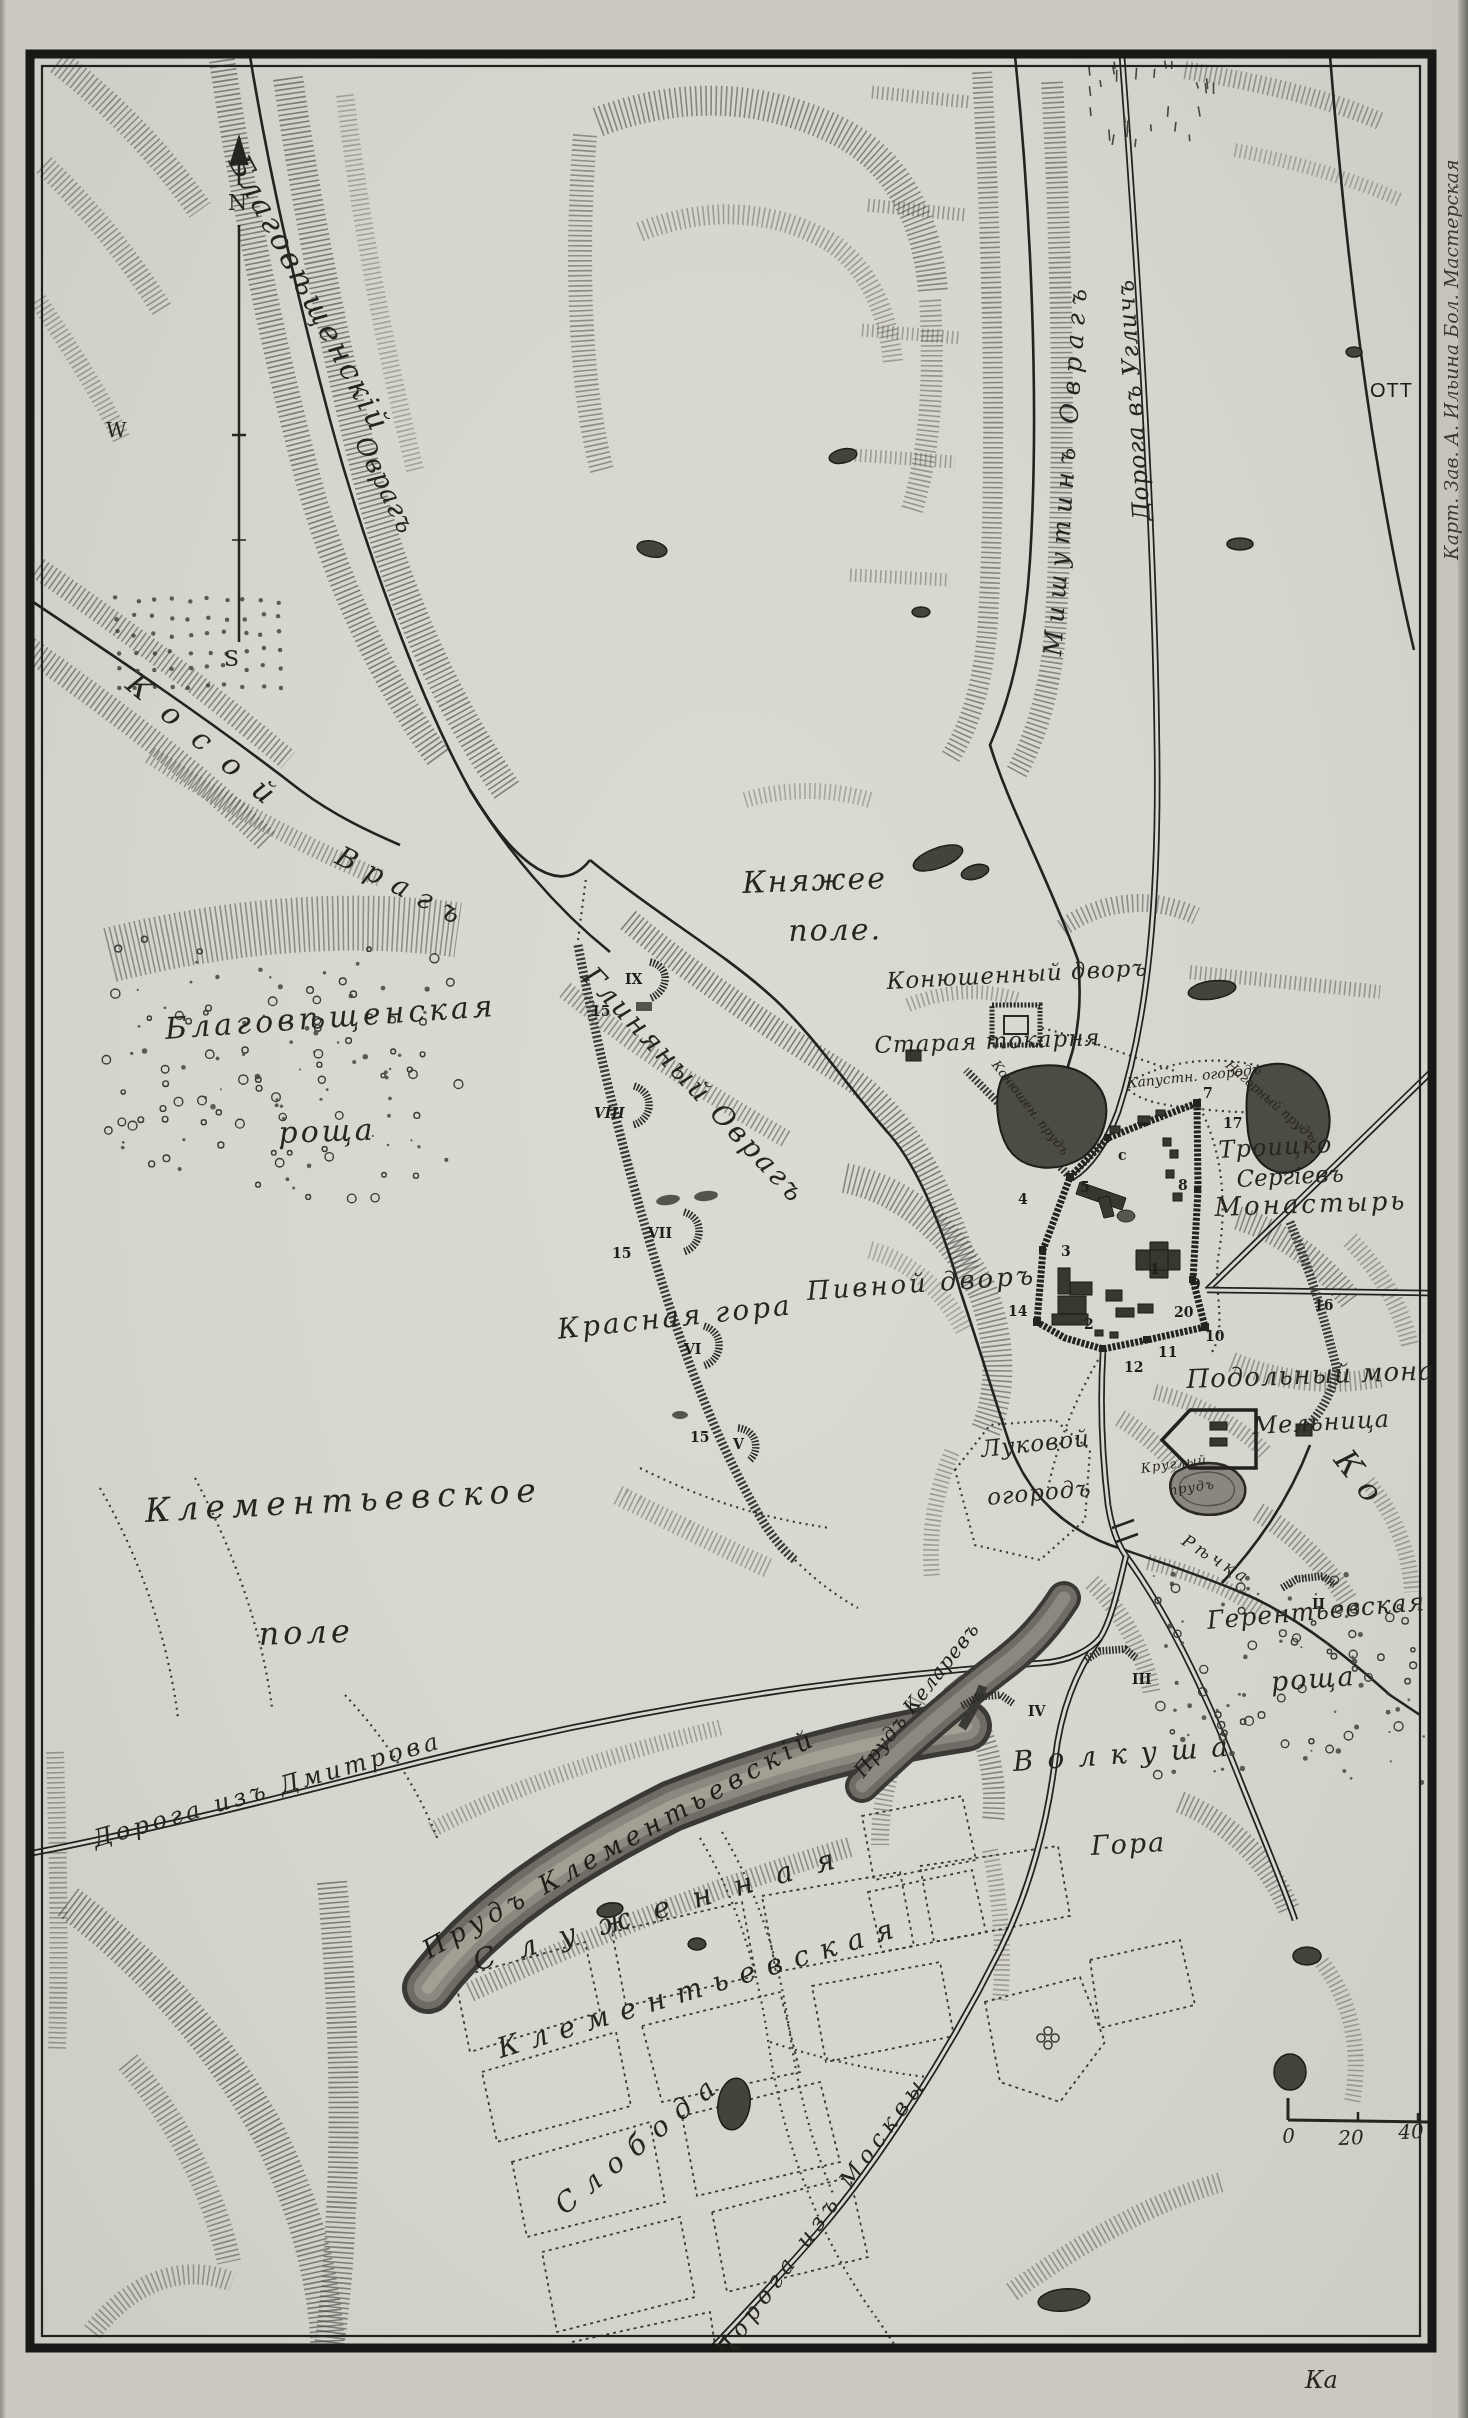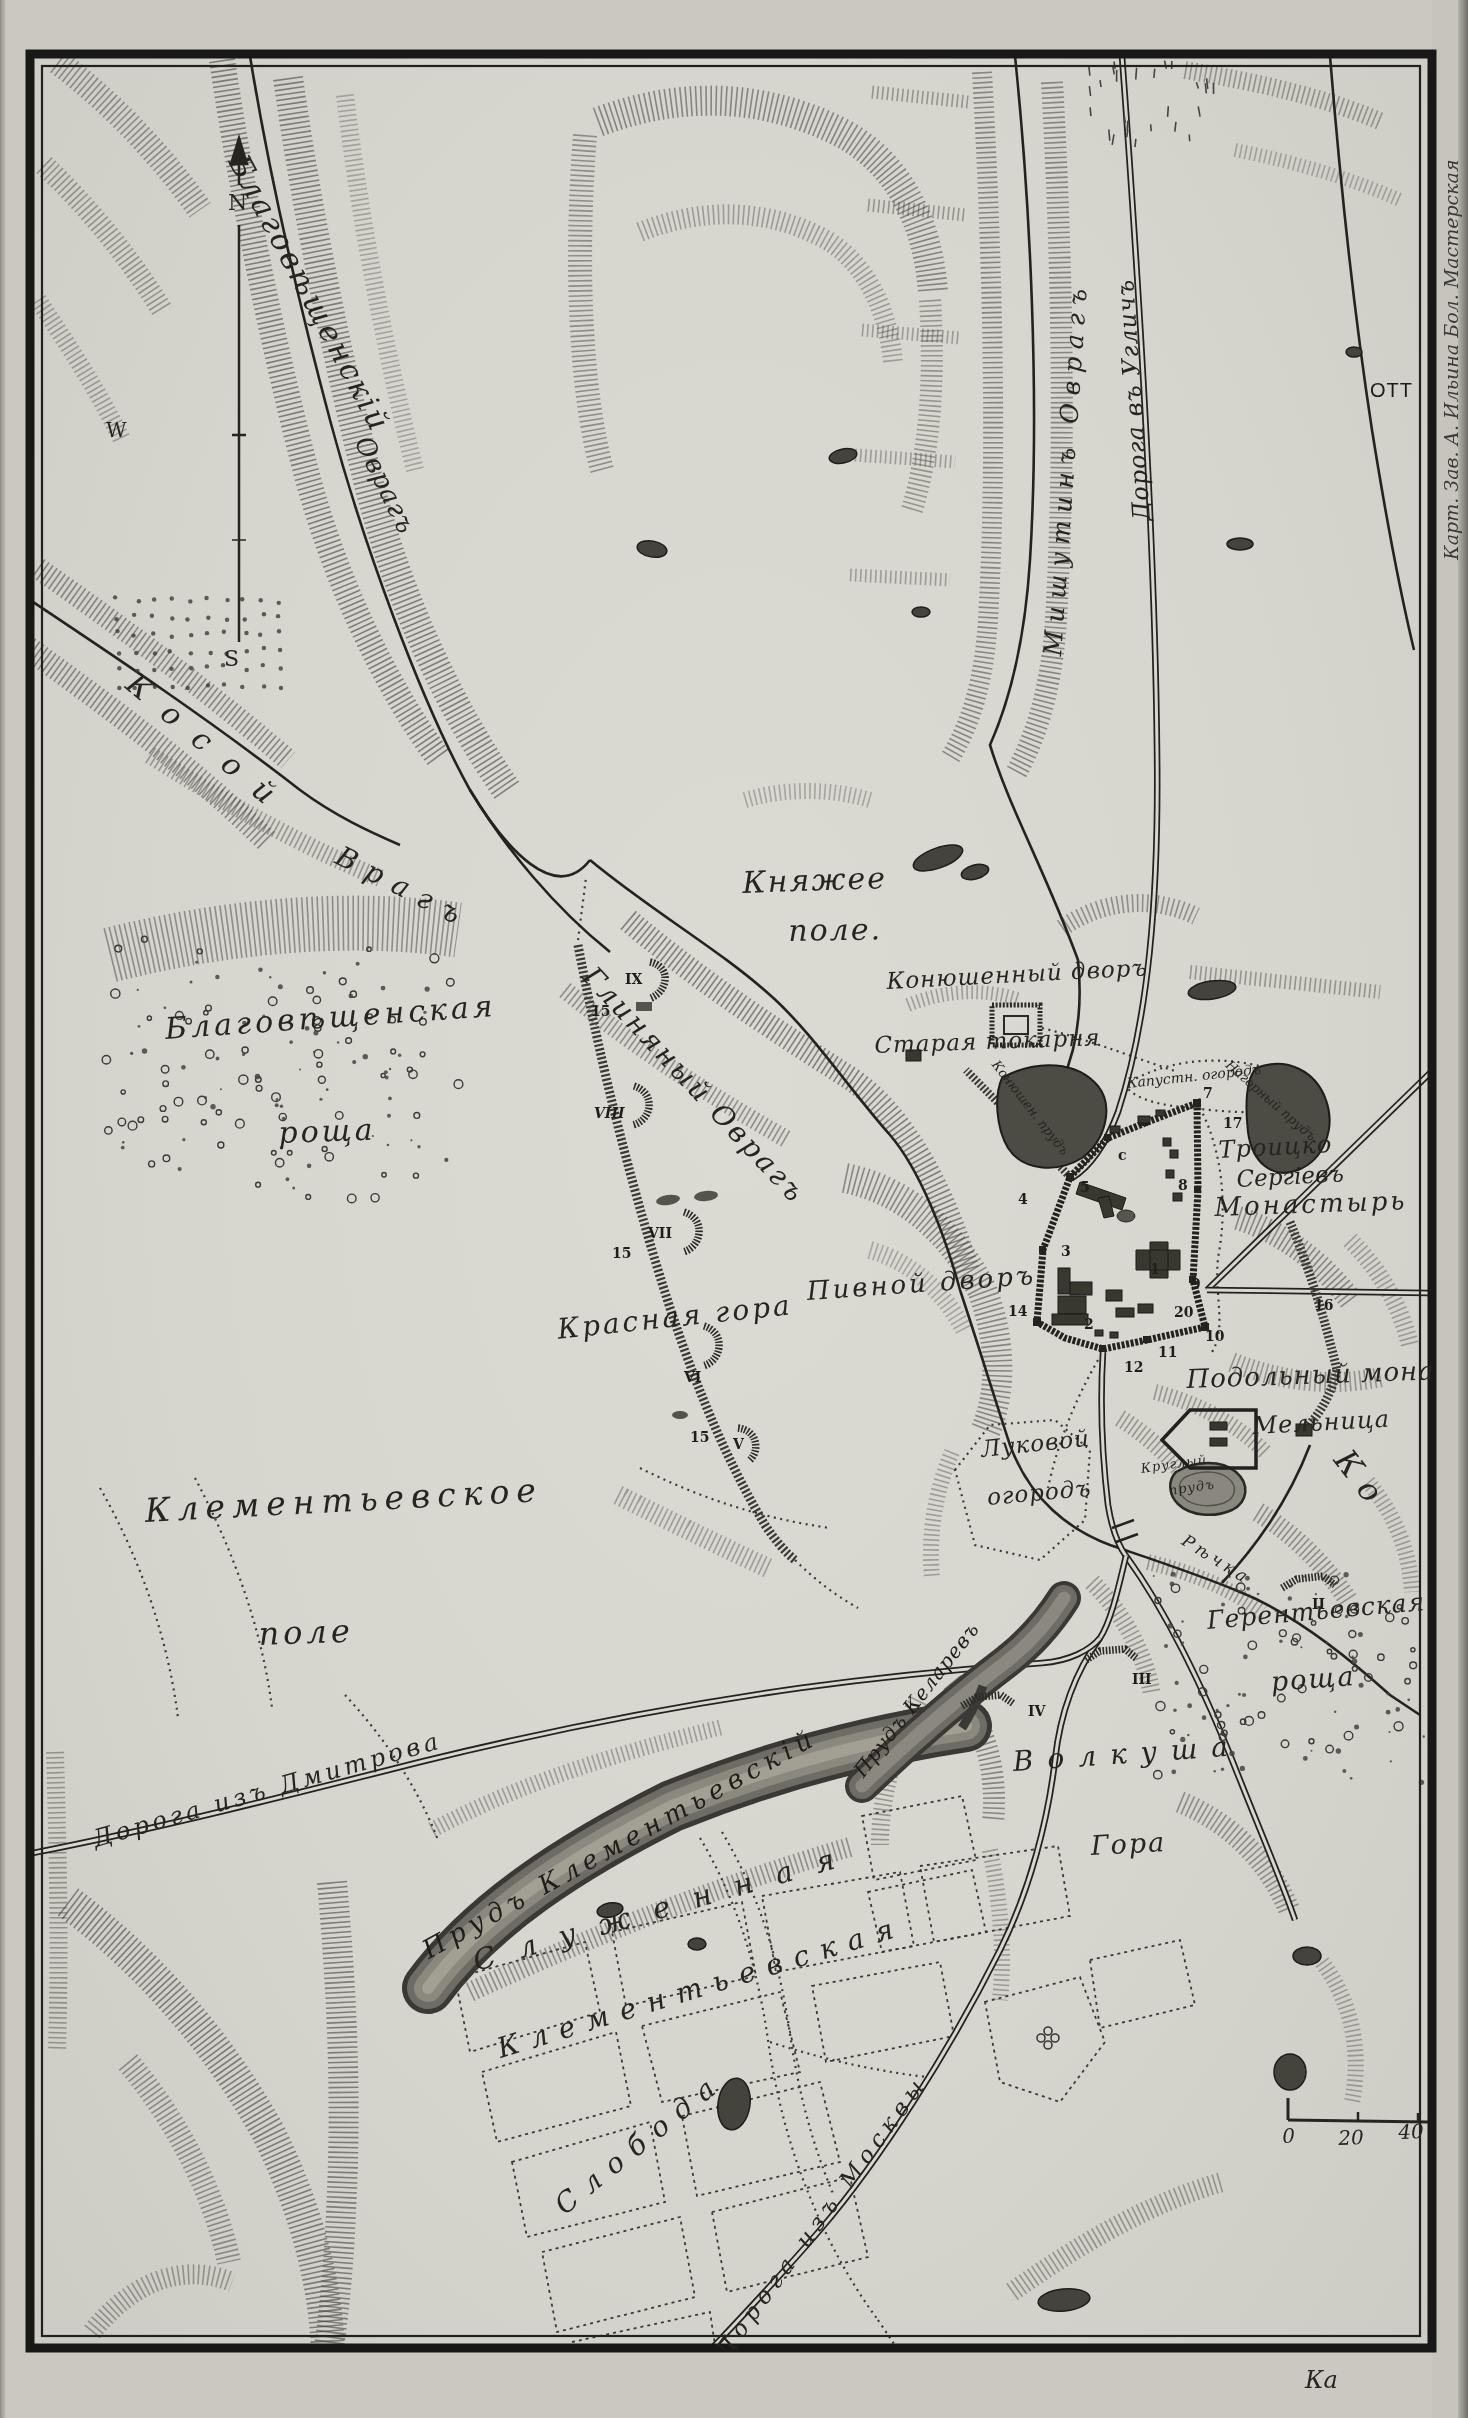--- a/index.html
+++ b/index.html
@@ -684,21 +684,21 @@
     <div class="lbl" style="left:494px;top:2036px;font-size:28px;letter-spacing:12px;transform:rotate(-17deg);">Клементьевская</div>
     <div class="lbl" style="left:550px;top:2198px;font-size:28px;letter-spacing:12px;transform:rotate(-39deg);">Слобода</div>
     <div class="lbl" style="left:712px;top:2348px;font-size:23px;letter-spacing:6px;transform:rotate(-54deg);">Дорога изъ Москвы</div>
     <div class="lbl" style="left:90px;top:1828px;font-size:24px;letter-spacing:4px;transform:rotate(-16deg);">Дорога изъ Дмитрова</div>
     <div class="lbl" style="left:1188px;top:1532px;font-size:17px;letter-spacing:4px;transform:rotate(32deg);">Рѣчка</div>
     <div class="lbl" style="left:1354px;top:1444px;font-size:32px;letter-spacing:12px;transform:rotate(52deg);">Ко</div>
 
     <div class="rom" style="left:625px;top:972px;">IX</div>
     <div class="rom" style="left:594px;top:1106px;font-style:italic;">VIII</div>
     <div class="rom" style="left:648px;top:1226px;">VII</div>
-    <div class="rom" style="left:684px;top:1342px;margin-top:28px;">VI</div>
+    <div class="rom" style="left:684px;top:1342px;">VI</div>
     <div class="rom" style="left:733px;top:1437px;">V</div>
     <div class="rom" style="left:982px;top:1704px;margin-left:46px;">IV</div>
     <div class="rom" style="left:1132px;top:1672px;">III</div>
     <div class="rom" style="left:1312px;top:1597px;">II</div>
 
     <div class="num" style="left:583px;top:1004px;">15</div>
     <div class="num" style="left:604px;top:1246px;">15</div>
     <div class="num" style="left:682px;top:1430px;">15</div>
     <div class="num" style="left:1306px;top:1298px;">16</div>
     <div class="num" style="left:1195px;top:1086px;">7</div>

